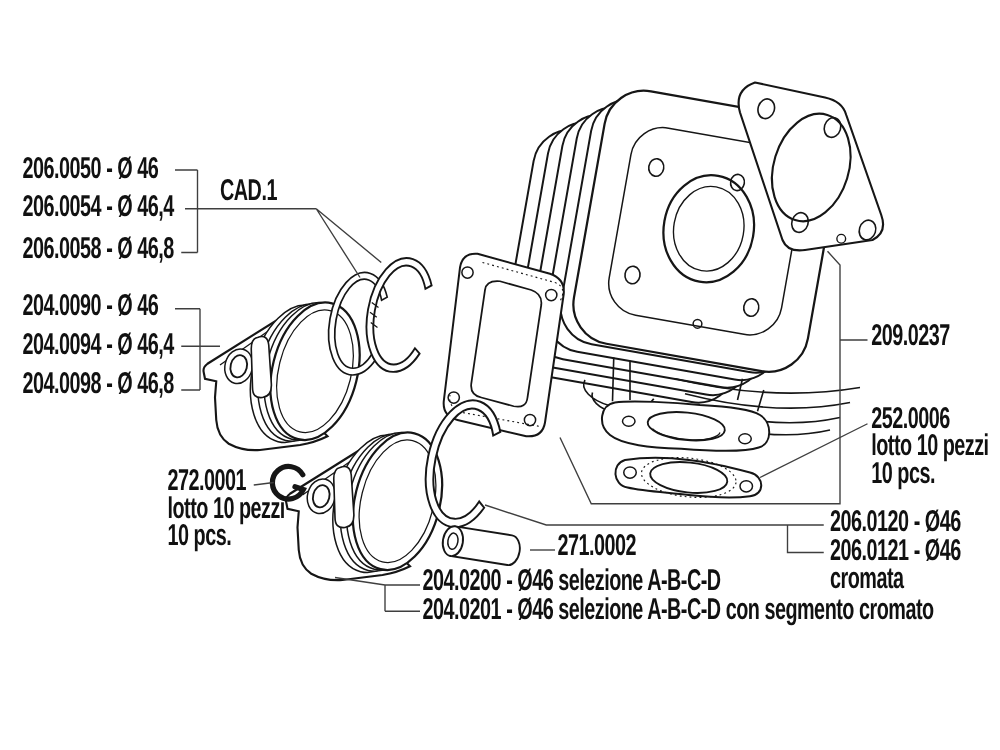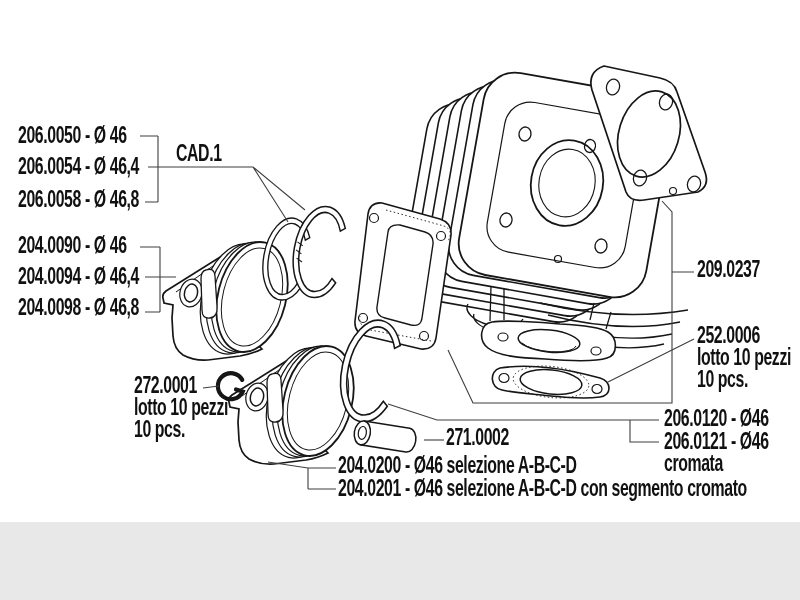--- a/index.html
+++ b/index.html
@@ -1,17 +1,17 @@
 <!DOCTYPE html>
 <html><head>
 <meta charset="utf-8">
 <style>
   html,body{margin:0;padding:0;background:#e8e8e8;}
   .stage{
-    position:relative;width:800px;height:522px;background:#ffffff;
+    position:relative;width:800px;height:600px;background:#ffffff;
     overflow:hidden;font-family:"Liberation Sans",sans-serif;
   }
   .stage svg{position:absolute;left:0;top:0;}
   .lbl{
     position:absolute;font-weight:bold;font-size:24px;line-height:22px;
     letter-spacing:-0.6px;color:#111;white-space:nowrap;
     transform:scaleX(.66);transform-origin:0 0;
   }
 </style>
 </head>

